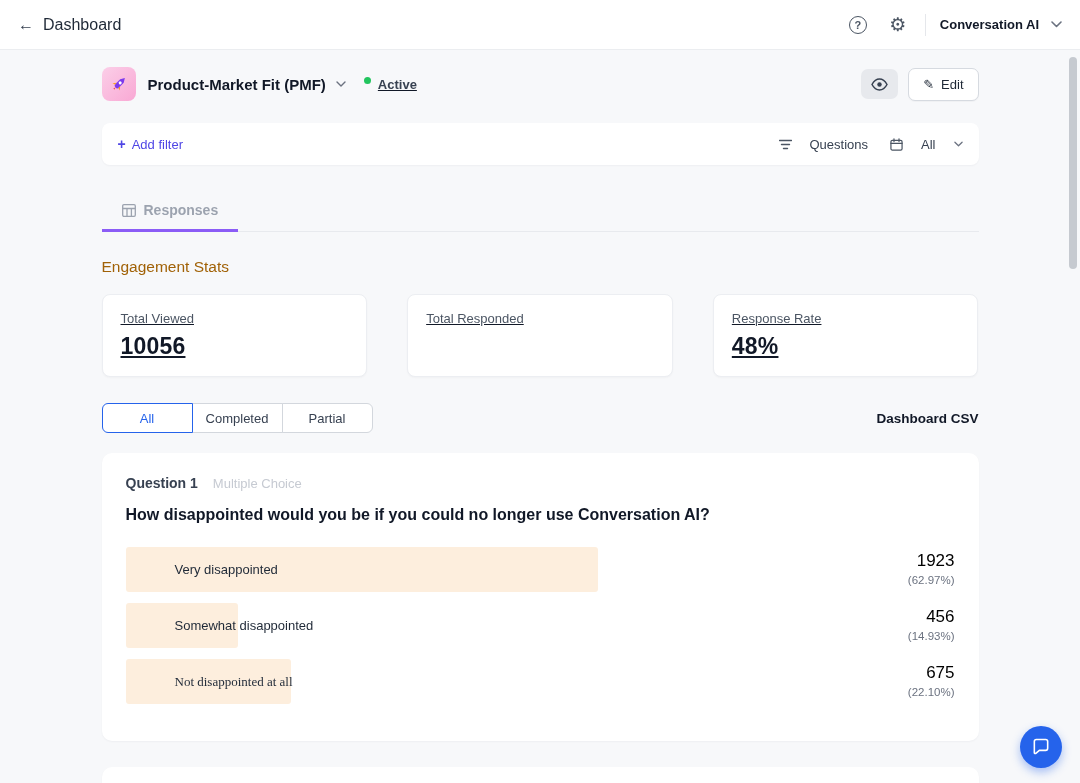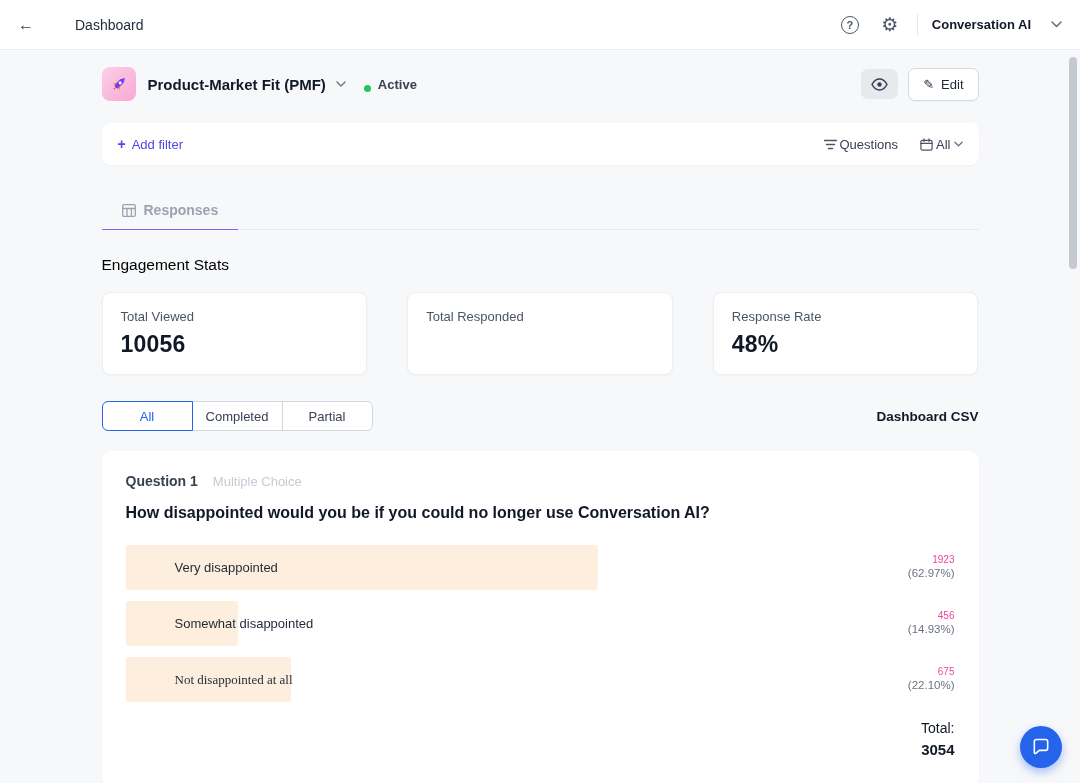--- a/index.html
+++ b/index.html
@@ -11,43 +11,43 @@
     position:relative;
   }
   
   .topbar {
     height:50px; background:#fff; border-bottom:1px solid #ebedf0;
     display:flex; align-items:center; justify-content:space-between;
     padding:0 18px;
   }
   .topbar-left { display:flex; align-items:center; gap:9px; cursor:pointer; }
   .back-arrow { font-size:16px; color:#374151; line-height:1; }
-  .back-label { font-size:14px; font-weight:500; color:#1f2937;margin-left:32px; }
+  .back-label { font-size:16px; font-weight:500; color:#1f2937; }
   .topbar-right { display:flex; align-items:center; gap:14px; }
   .icon-btn { display:flex; align-items:center; justify-content:center; width:26px; height:26px; cursor:pointer; color:#4b5563; }
   .help-circle {
     width:18px; height:18px; border:1.6px solid #4b5563; border-radius:50%;
     display:flex; align-items:center; justify-content:center;
     font-size:11px; font-weight:700; color:#4b5563;
   }
   .gear-glyph { font-size:19px; color:#4b5563; line-height:1; }
   .topbar-divider { width:1px; height:22px; background:#e5e7eb; }
-  .workspace { display:flex; align-items:center; gap:20px; cursor:pointer; }
+  .workspace { display:flex; align-items:center; gap:12px; cursor:pointer; }
   .workspace-name { font-size:13px; font-weight:600; color:#111827; }
   
   .content { width:877px; margin:0 auto; padding-top:13px; }
   .survey-header { display:flex; align-items:center; margin:4px 0 22px; }
   .survey-icon {
     width:34px; height:34px; border-radius:8px;
     background:linear-gradient(135deg,#fbcfe8 0%,#f9a8d4 100%);
     display:flex; align-items:center; justify-content:center; margin-right:12px;
   }
   .survey-title { font-size:15px; font-weight:700; color:#111827; }
   .survey-caret { margin-left:10px; display:flex; align-items:center; cursor:pointer; color:#6b7280; }
-  .status { display:flex; align-items:flex-end; gap:7px; margin-left:18px; }
+  .status { display:flex; align-items:flex-start; gap:7px; margin-left:18px;text-decoration:underline; }
   .status-dot { width:7px; height:7px; border-radius:50%; background:#22c55e; }
   .status-label { font-size:13px; font-weight:600; color:#374151; }
   .survey-actions { margin-left:auto; display:flex; align-items:center; gap:10px; }
   .eye-btn {
     width:37px; height:30px; border-radius:7px; background:#e7e9ed; border:none;
     display:flex; align-items:center; justify-content:center; color:#374151; cursor:pointer;
   }
   .edit-btn {
     height:33px; padding:0 14px; background:#fff; border:1px solid #d6dae0; border-radius:7px;
     display:flex; align-items:center; gap:7px; font-size:13px; font-weight:500; color:#1f2937;
@@ -55,29 +55,29 @@
   }
   .edit-glyph { font-size:13px; }
   
   .filter-bar {
     background:#fff; border-radius:8px; height:42px; display:flex; align-items:center;
     padding:0 16px; margin-bottom:28px; box-shadow:0 1px 2px rgba(16,24,40,.04);
   }
   .add-filter { display:flex; align-items:center; gap:6px; color:#4f46e5; font-size:13px; font-weight:500; cursor:pointer; }
   .plus-glyph { font-size:14px; font-weight:600; line-height:1; }
   .filter-right { margin-left:auto; display:flex; align-items:center; gap:22px; }
-  .filter-chip { display:flex; align-items:center; gap:3px; font-size:13px; font-weight:500; color:#374151; cursor:pointer; }
+  .filter-chip { display:flex; align-items:center; gap:18px; font-size:13px; font-weight:500; color:#374151; cursor:pointer; }
   
   .tabs { display:flex; border-bottom:1px solid #e8eaee; margin-bottom:26px; }
   .tab { display:flex; align-items:center; gap:8px; padding:9px 20px 11px; font-size:14px; font-weight:600; cursor:pointer; }
   .tab.active { color:#2563eb; border-bottom:2px solid #2563eb; margin-bottom:-1px; }
-  .tab.inactive { color:#9ca3af; border-bottom:1px solid #8b5cf6; margin-bottom:-1px; }
-  
-  .section-heading { font-size:15.5px; font-weight:500; color:#000000; margin-bottom:18px; }
-  .stats-row { display:grid; grid-template-columns:1fr 1fr 1fr; gap:40px; margin-bottom:26px; }
+  .tab.inactive { color:#9ca3af; border-bottom:3px solid #8b5cf6; margin-bottom:-1px; }
+  
+  .section-heading { font-size:15.5px; font-weight:500; color:#a16207; margin-bottom:18px; }
+  .stats-row { display:grid; grid-template-columns:1fr 1fr 1fr; gap:40px; margin-bottom:26px;text-decoration:underline; }
   .stat-card { background:#fff; border:1px solid #eceef2; border-radius:8px; padding:16px 18px; box-shadow:0 1px 2px rgba(16,24,40,.03); }
   .stat-label { font-size:13px; color:#4b5563; }
   .stat-value { font-size:23px; font-weight:700; color:#111827; margin-top:7px; letter-spacing:.2px; }
   
   .seg-row { display:flex; align-items:center; justify-content:space-between; margin-bottom:20px; }
   .segmented { display:flex; }
   .seg-btn {
     width:91px; height:30px; background:#fff; border:1px solid #d3d7dd; font-size:13px; color:#374151;
     cursor:pointer; position:relative; font-family:inherit;
   }
@@ -90,21 +90,21 @@
   .question-card { background:#fff; border-radius:10px; padding:22px 24px 26px; box-shadow:0 1px 2px rgba(16,24,40,.04); margin-bottom:26px; }
   .q-head { display:flex; align-items:baseline; }
   .q-label { font-size:14px; font-weight:700; color:#374151; }
   .q-type { font-size:13px; color:#c6cad2; margin-left:15px; }
   .q-title { font-size:16px; font-weight:700; color:#111827; margin:15px 0 23px; }
   .bar-row { display:flex; align-items:center; margin-bottom:11px; }
   .bar-area { flex:1; position:relative; }
   .bar-fill { background:#fdeedd; border-radius:3px; height:45px; display:flex; align-items:center; min-width:8px;padding-left:36px; }
   .bar-label { font-size:13px; color:#1f2937; padding-left:13px; white-space:nowrap; }
   .bar-nums { width:78px; text-align:right; line-height:1.35; }
-  .bar-value { font-size:10px; color:#ec4899; }
+  .bar-value { font-size:17px; color:#000000; }
   .bar-pct { font-size:11.5px; color:#6b7280; }
   .total-block { text-align:right; margin-top:16px; line-height:1.5; }
   .total-label { font-size:14px; color:#111827; }
   .total-value { font-size:15px; font-weight:700; color:#111827; }
   
   .question-card.q2 { height:90px; margin-bottom:0; }
   
   .scroll-thumb { position:fixed; right:3px; top:57px; width:8px; height:212px; background:#c6cad0; border-radius:4px; cursor:grab; }
   .chat-fab {
     position:fixed; right:18px; bottom:15px; width:42px; height:42px; border-radius:50%;
@@ -271,24 +271,20 @@
         <div class="bar-fill" style="width: 22.1022%; background: rgb(253, 238, 221); font-family: Liberation Serif, serif;">
           <span class="bar-label">Not disappointed at all</span>
         </div>
       </div>
       <div class="bar-nums">
         <div class="bar-value">675</div>
         <div class="bar-pct">(22.10%)</div>
       </div>
     </div>
 
-    <div class="total-block">
-      <div class="total-label">Total:</div>
-      <div class="total-value">3054</div>
-    </div>
   </section>
 
   <section class="question-card q2">
     
   </section>
 
 </main>
 
 <div class="scroll-thumb"></div>
 

